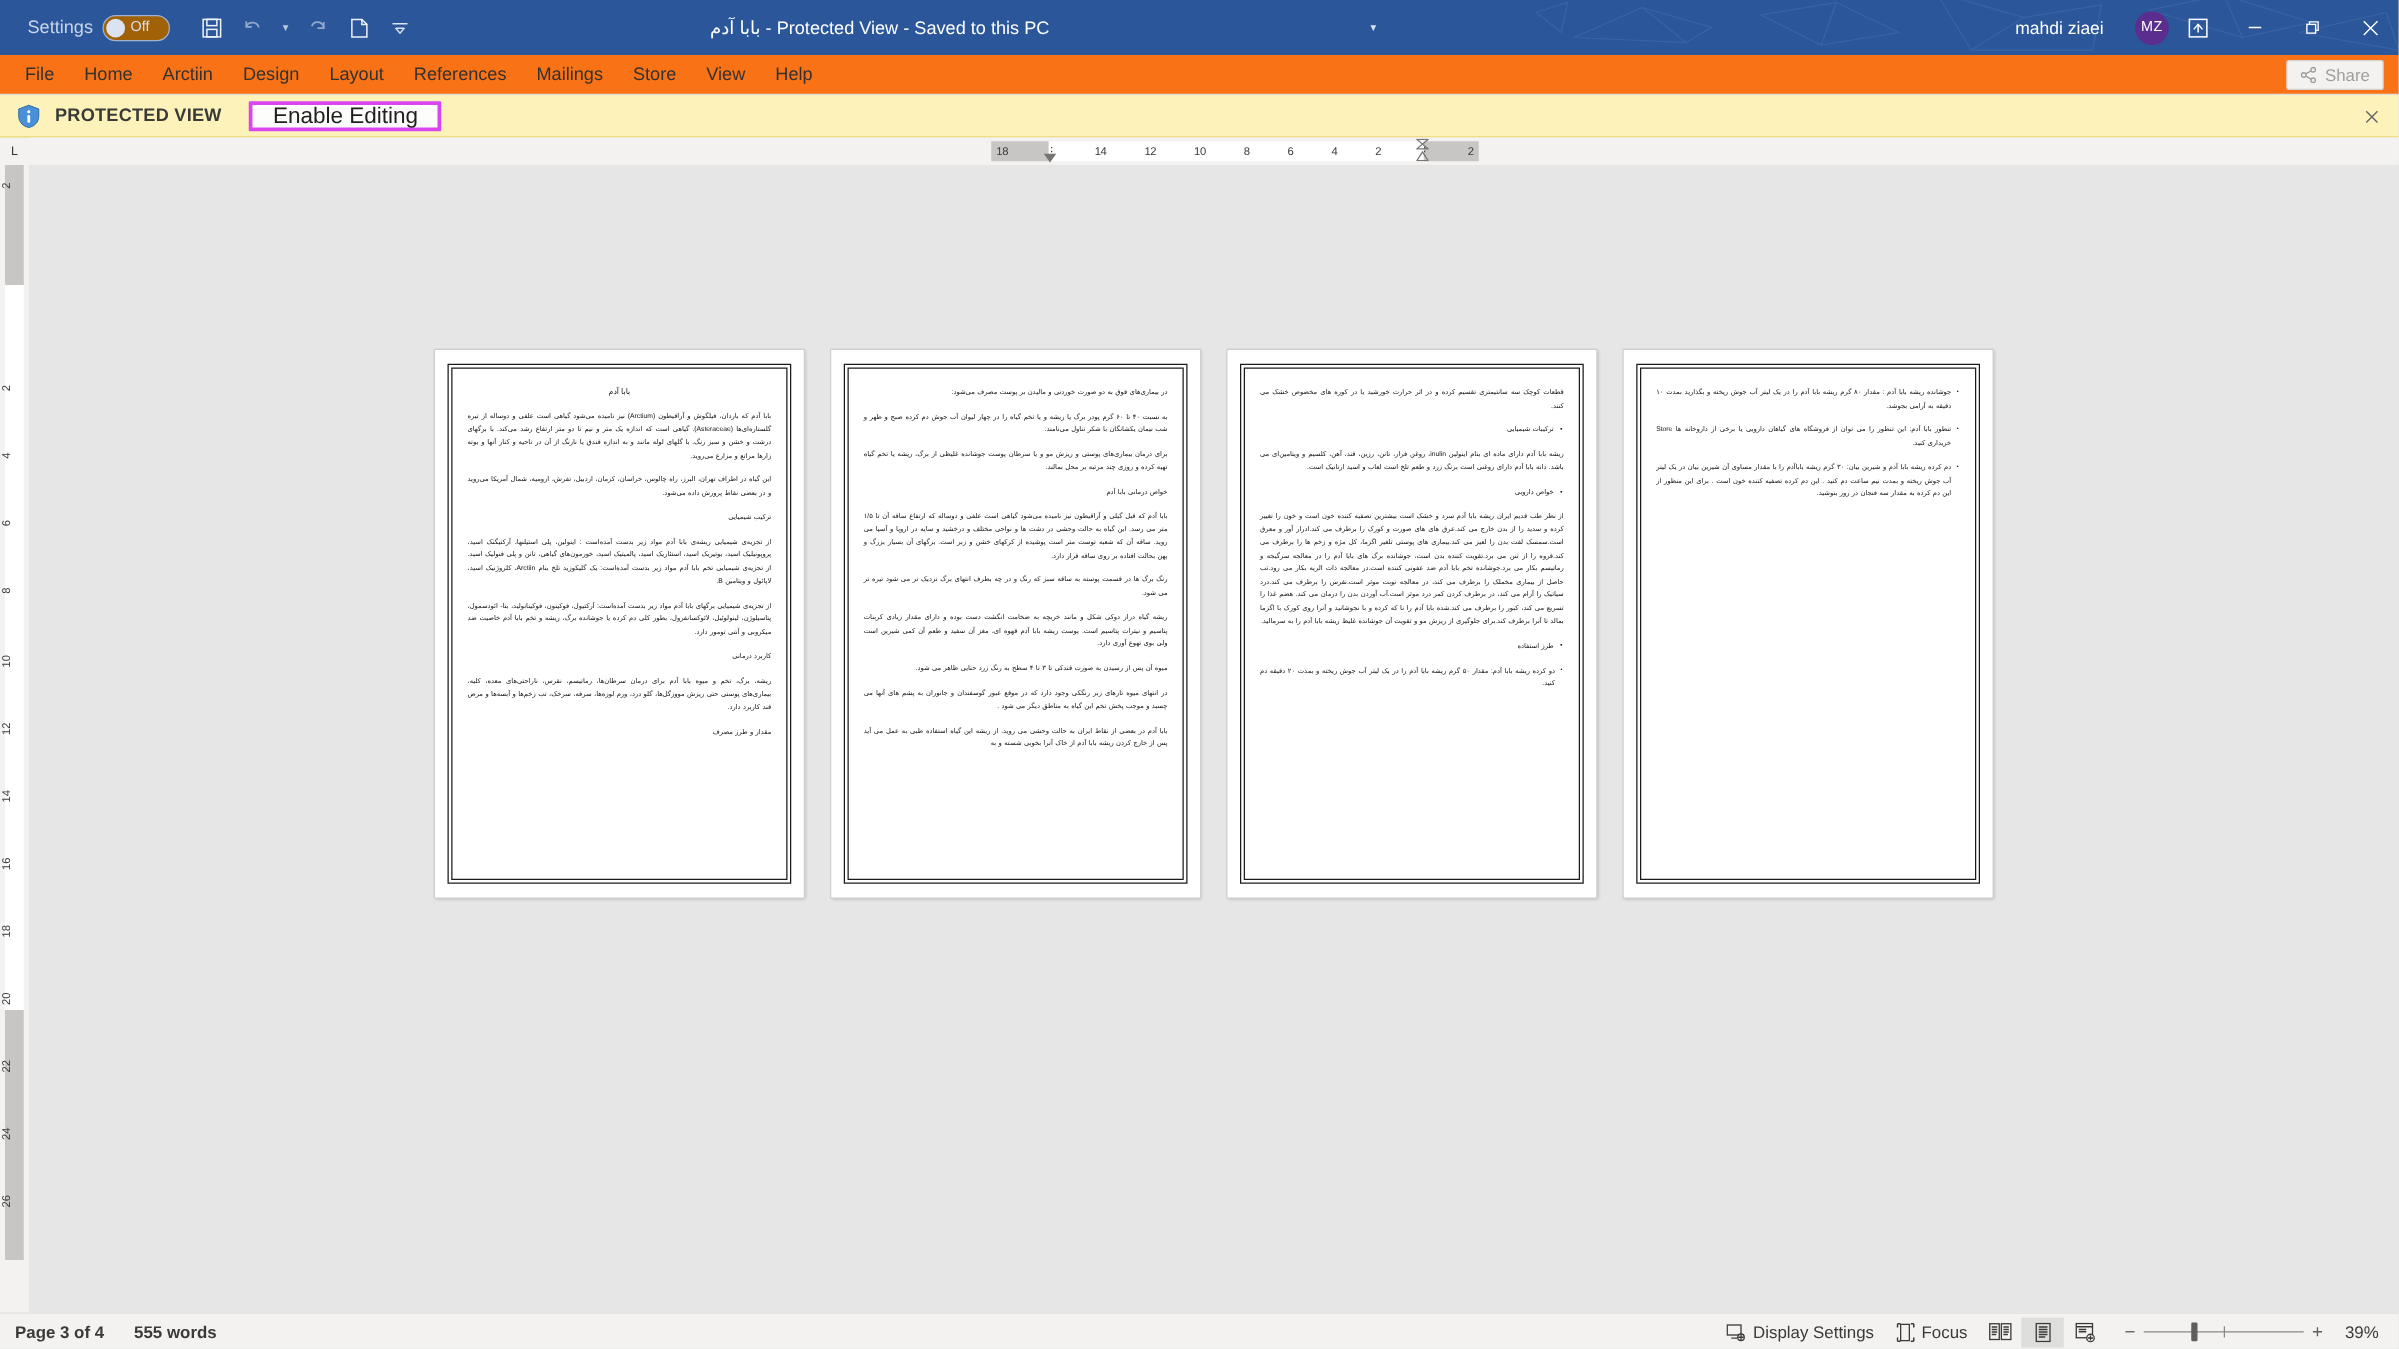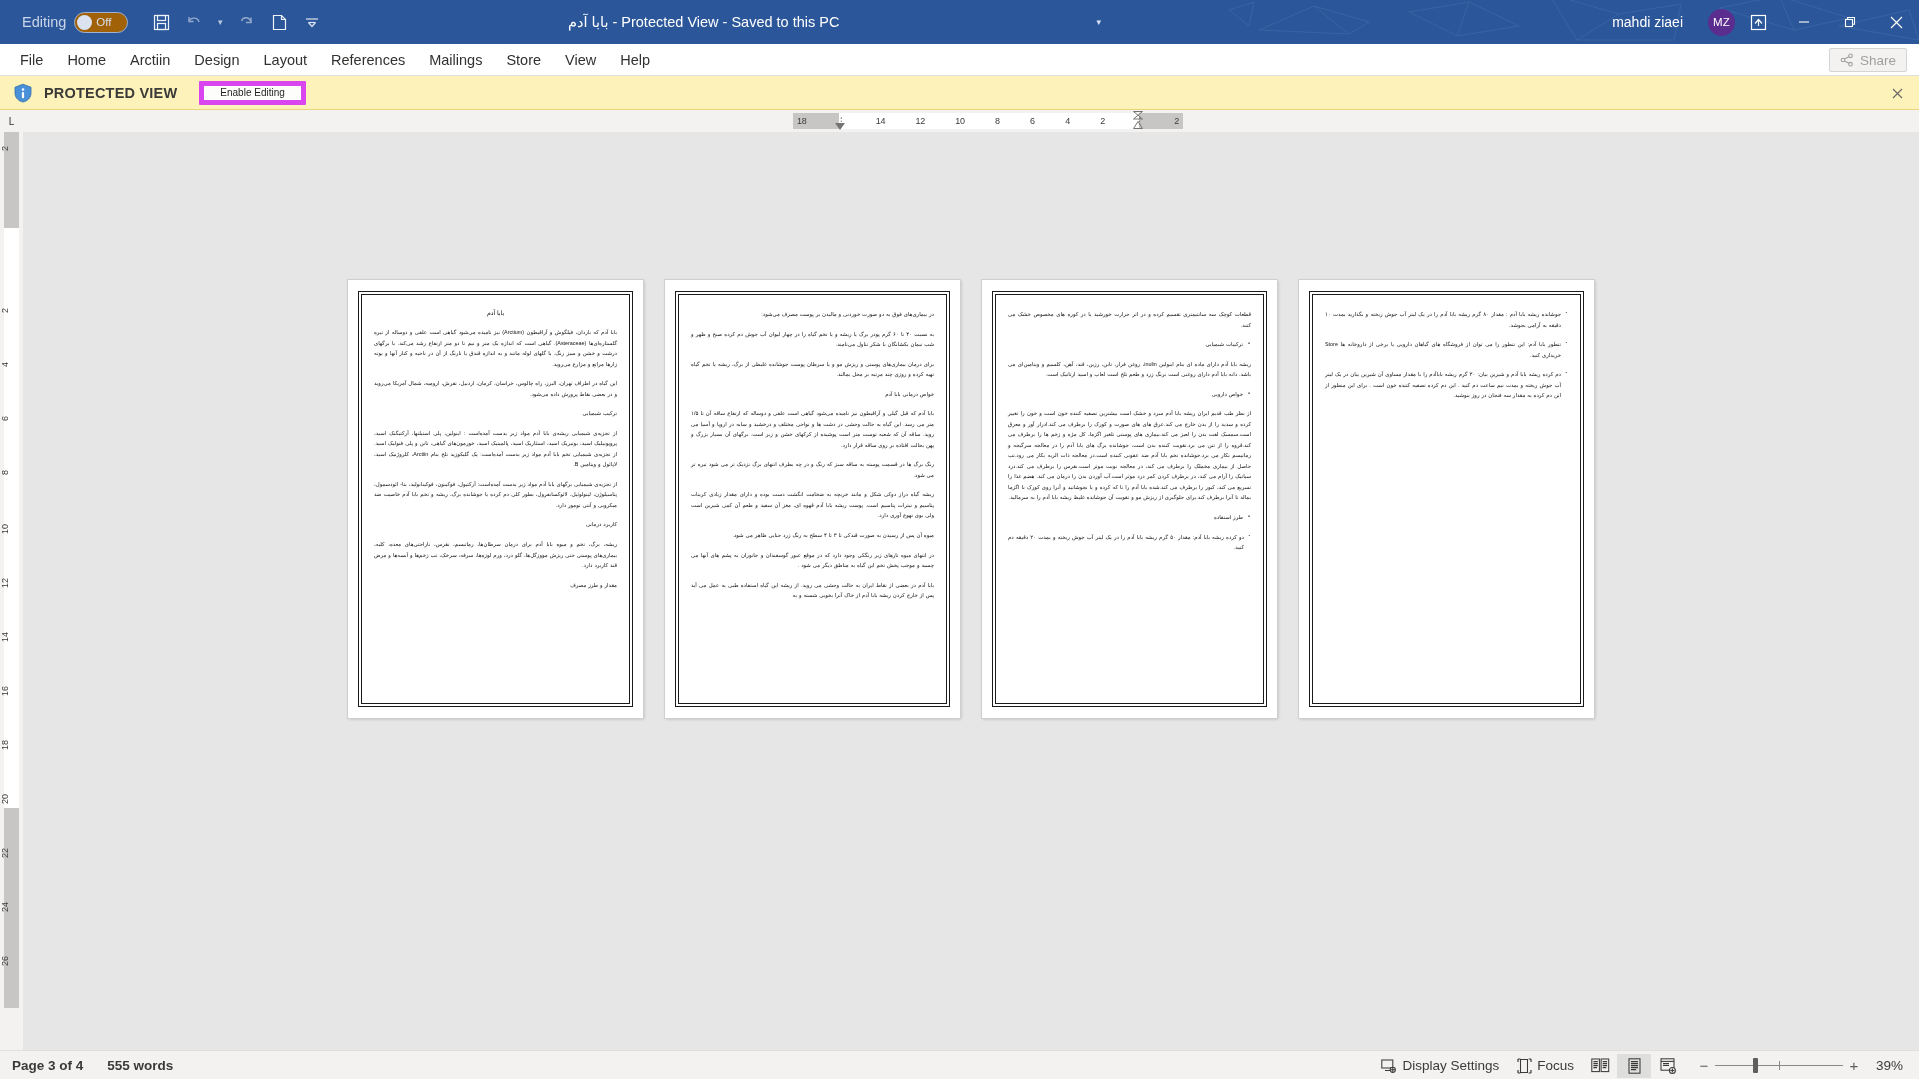--- a/index.html
+++ b/index.html
@@ -67,21 +67,21 @@
     background: #5b2d8e; color: #fff; font-size: 11.5px;
     display: flex; align-items: center; justify-content: center;
     letter-spacing: .3px;
   }
   .ribbon-display { width: 46px; height: 44px; display:flex; align-items:center; justify-content:center; }
   .wincontrol { width: 46px; height: 44px; display: flex; align-items: center; justify-content: center; color: #fff; }
 
   
   .ribbonbar {
     height: 32px; flex: 0 0 32px;
-    background: #ffffff;
+    background: #f97316;
     display: flex; align-items: center;
     position: relative;
     border-bottom: 1px solid #e1dfdd;
   }
   .tabs { display: flex; align-items: center; height: 32px; padding-left: 8px; }
   .tab {
     padding: 0 12px; height: 32px; line-height: 32px;
     font-size: 14.5px; color: #323130; white-space: nowrap;
   }
   .tab.file { color: #323130; }
@@ -98,22 +98,22 @@
     background: #fdf3ba;
     border-bottom: 1px solid #e8d77a;
     display: flex; align-items: center;
     position: relative; padding-left: 13px;
   }
   .pv-icon { width: 20px; height: 20px; margin-right: 11px; flex: 0 0 20px; }
   .pv-strong { font-size: 14.5px; color: #3a3a38; font-weight: bold; letter-spacing: .2px; }
   .pv-text { font-size: 14.3px; color: #3a3a38; margin-left: 9px; }
   .enable-btn {
     margin-left: 22px; height: 24px; padding: 0 16px;
-    background: #fdfdfb; border: 5px solid #d946ef;
-    font-size: 10px; color: #201f1e;
+    background: #fdfdfb; border: 3px solid #d946ef;
+    font-size: 18px; color: #201f1e;
     display: flex; align-items: center; border-radius: 1px;
   }
   .pv-close {
     position: absolute; right: 14px; top: 9px;
     width: 16px; height: 16px; color: #6b6a67;
     display:flex; align-items:center; justify-content:center; font-size:14px;
   }
 
   
   .rulerrow { flex: 0 0 22px; height: 22px; display: flex; background: #f3f2f1; }
@@ -229,21 +229,21 @@
       <path d="M330 -6 L400 14 L358 40 Z"></path>
         <path d="M400 14 L462 4 L455 40 L358 40"></path>
       <path d="M500 8 L560 -4 L575 30 Z"></path>
         <path d="M560 -4 L630 18 L575 30"></path>
       <path d="M620 26 L690 10 L700 40 Z"></path>
       <path d="M10 10 L35 2 L30 26 Z"></path>
     </g>
   </svg>
 
   <div class="autosave-group">
-    <span class="autosave-label">Editing</span>
+    <span class="autosave-label">Settings</span>
     <span class="toggle-pill">
       <span class="toggle-knob"></span>
       <span class="toggle-text">Off</span>
     </span>
   </div>
 
   <div class="qat">
     <span class="qat-btn">
       <svg width="17" height="17" viewBox="0 0 17 17" fill="none" stroke="#eef2f9" stroke-width="1.2">
         <rect x="1.5" y="1.5" width="14" height="14"></rect>

